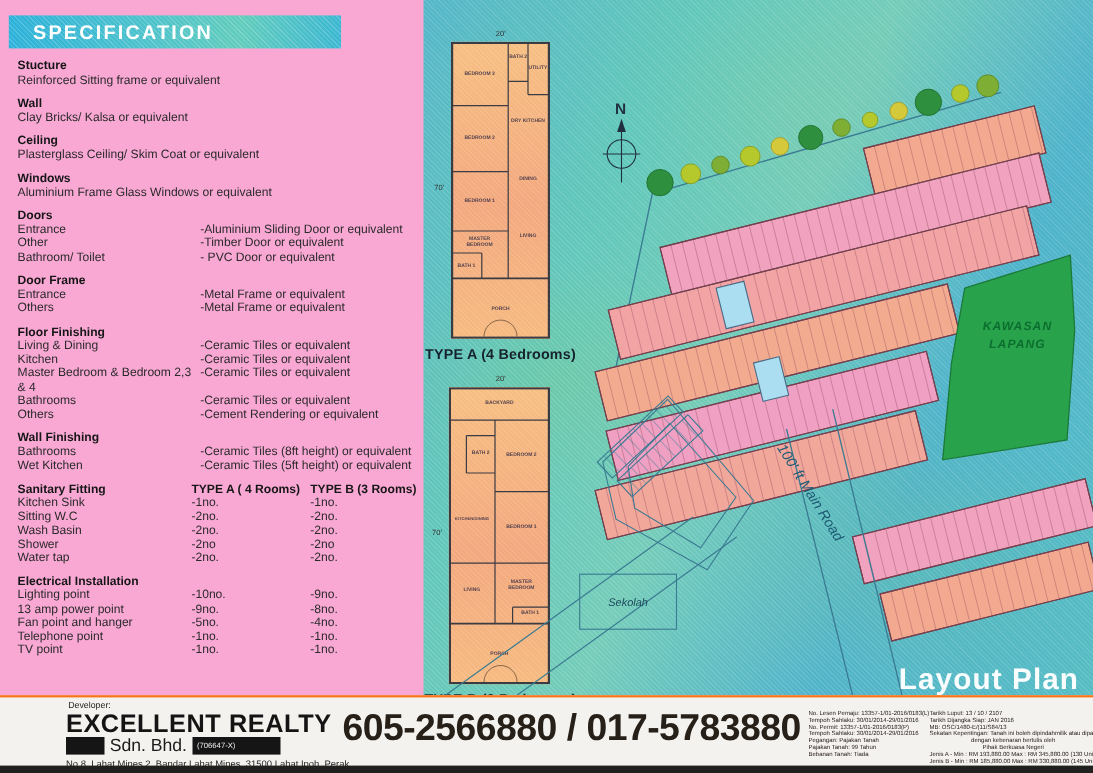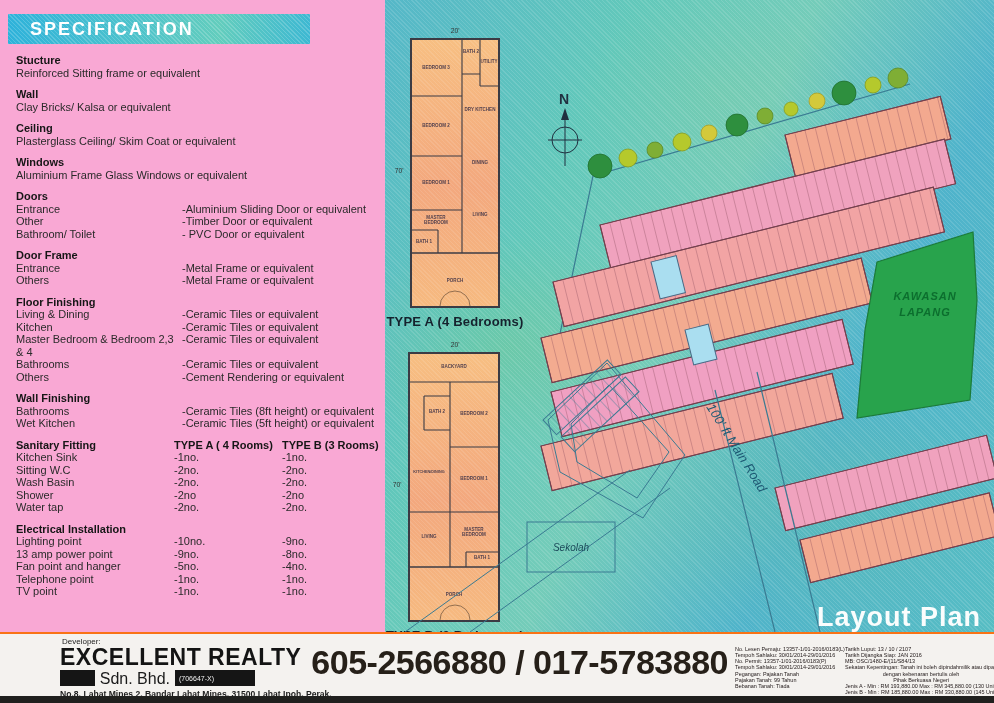--- a/index.html
+++ b/index.html
@@ -68,21 +68,21 @@
     background:#f4f2ef; border-top:2px solid #f97316;
   }
   .footer .bottom-strip { position:absolute; left:0; bottom:0; width:994px; height:7px; background:#20201e; }
   .dev-label { position:absolute; left:62px; top:3px; font-size:8px; color:#222; }
   .company { position:absolute; left:60px; top:10px; width:260px; font-weight:bold; font-size:23px; letter-spacing:.5px; color:#141414; white-space:nowrap; }
   .sdn-row { position:absolute; left:60px; top:36px; width:195px; height:17px; display:flex; align-items:flex-start; }
   .sdn-bar1 { width:44px; height:16px; background:#151515; }
   .sdn-text { font-size:16px; color:#1a1a1a; padding:0 5px; white-space:nowrap; }
   .sdn-bar2 { flex:1; height:16px; background:#151515; display:flex; align-items:center; padding-left:4px; min-width:80px; }
   .sdn-reg { color:#f2f2f2; font-size:7px; white-space:nowrap; }
-  .address { position:absolute; left:60px; top:55px; font-size:8.6px; font-weight:bold; color:#1d1d1d; white-space:nowrap; }
+  .address { position:absolute; left:60px; top:55px; font-size:8.6px; font-weight:normal; color:#1d1d1d; white-space:nowrap; }
   .phone {
     position:absolute; left:278px; top:9px; width:450px; text-align:right;
     font-weight:bold; font-size:34px; letter-spacing:-.5px; color:#262019; white-space:nowrap;
   }
   .legal { position:absolute; top:12px; font-size:7px; line-height:8px; color:#201818; transform:scale(.78); transform-origin:left top; }
   .legal div { white-space:nowrap; }
   .legal-left { left:735px; width:150px; }
   .legal-right { left:845px; width:195px; }
 </style>
 </head>

